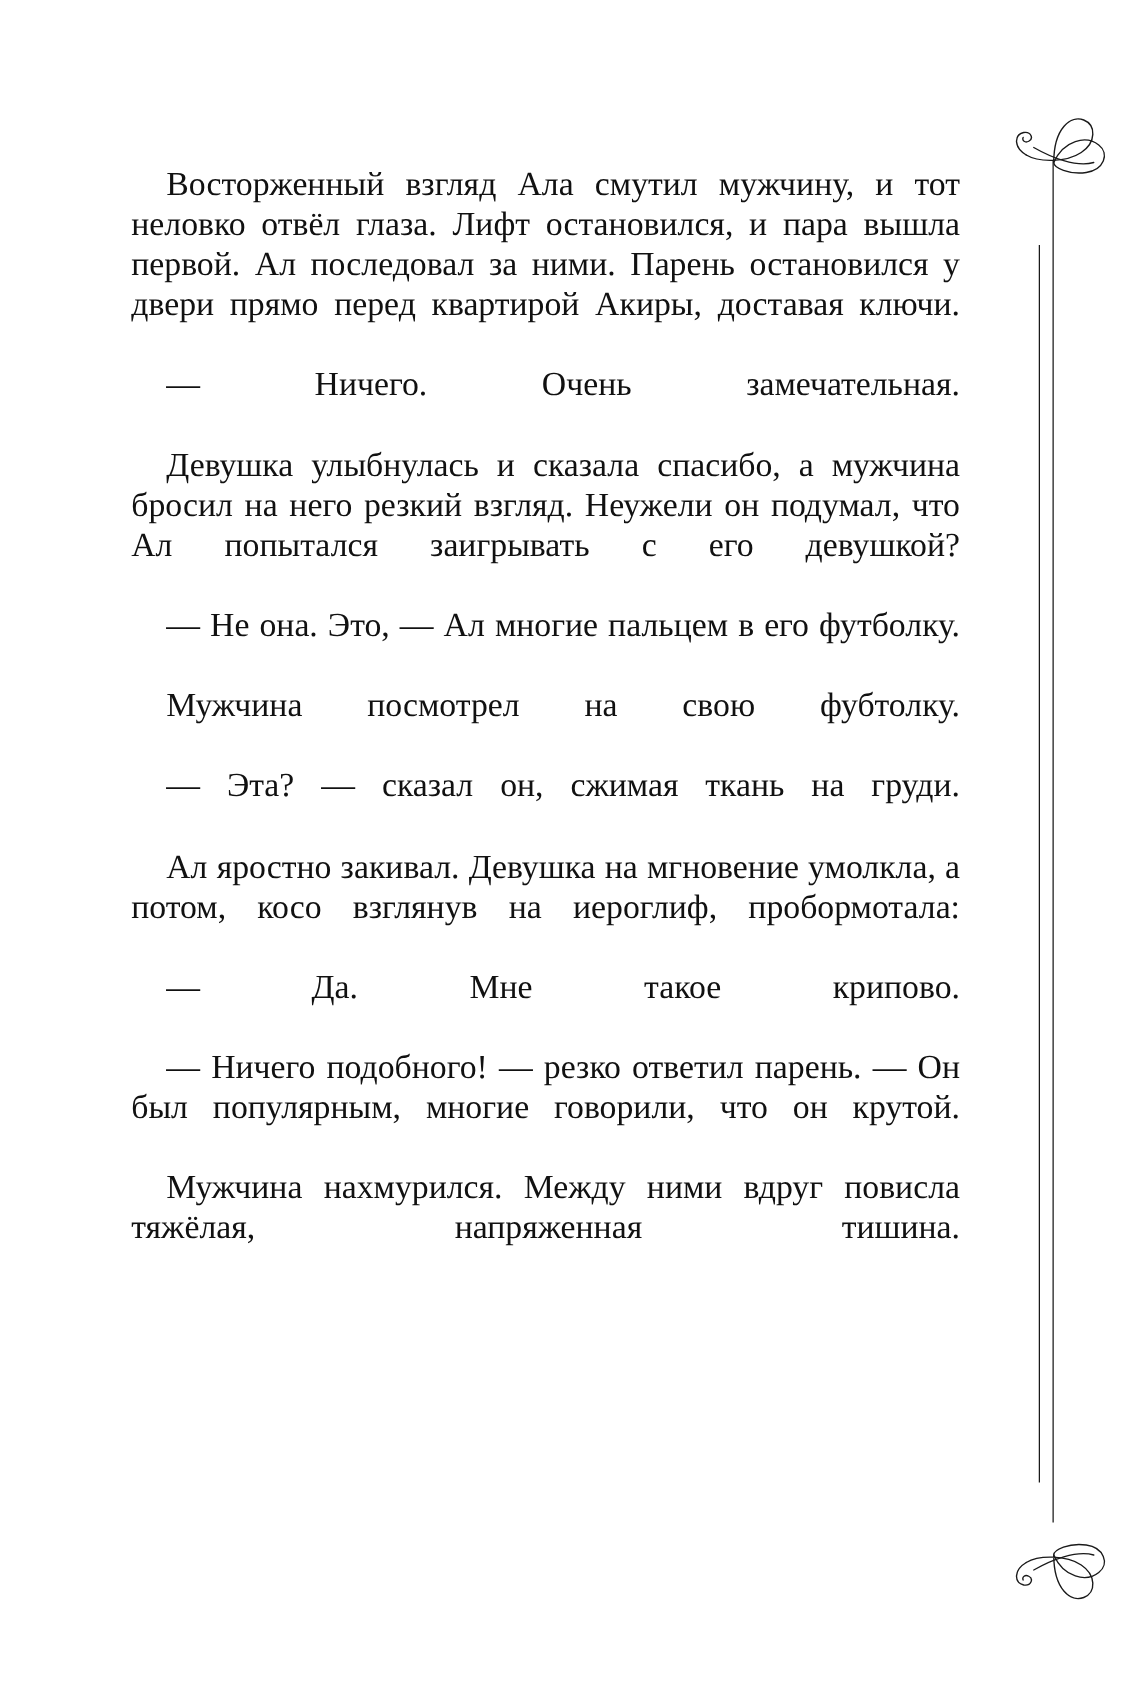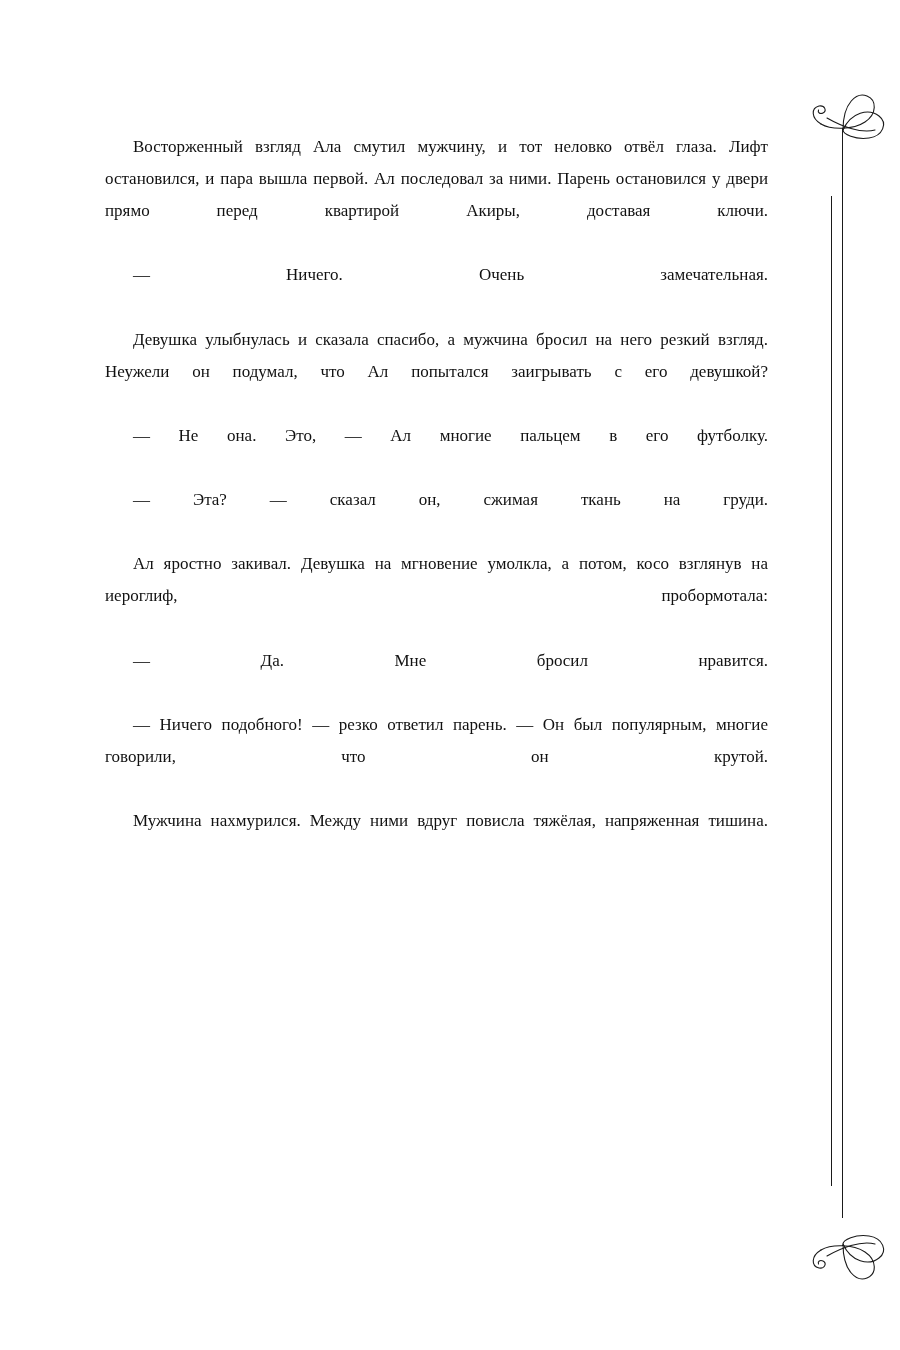--- a/index.html
+++ b/index.html
@@ -53,21 +53,21 @@
 
   .text-body {
     position: absolute;
     left: 105px;
     top: 131px;
     width: 663px;
   }
 
   .para {
     margin: 0;
-    font-size: 17px;
+    font-size: 27px;
     line-height: 32.1px;
     color: #111111;
     text-align: justify;
     text-justify: inter-word;
     text-indent: 28px;
     hyphens: none;
   }
 
   .para.dialogue {
     text-indent: 28px;
@@ -108,20 +108,21 @@
         <path d="M44 50 C 58 58, 78 66, 92 62"></path>
       </g>
     </svg>
   </div>
 
   <div class="text-body">
       <p class="para">Восторженный взгляд Ала смутил мужчину, и тот неловко отвёл глаза. Лифт остановился, и пара вышла первой. Ал последовал за ними. Парень остановился у двери прямо перед квартирой Акиры, доставая ключи.</p>
       <p class="para dialogue">— Ничего. Очень замечательная.</p>
       <p class="para">Девушка улыбнулась и сказала спасибо, а мужчина бросил на него резкий взгляд. Неужели он подумал, что Ал попытался заигрывать с его девушкой?</p>
       <p class="para dialogue">— Не она. Это, — Ал многие пальцем в его футболку.</p>
+      <p class="para">Мужчина посмотрел на свою фубтолку.</p>
       <p class="para dialogue">— Эта? — сказал он, сжимая ткань на груди.</p>
       <p class="para">Ал яростно закивал. Девушка на мгновение умолкла, а потом, косо взглянув на иероглиф, пробормотала:</p>
-      <p class="para dialogue">— Да. Мне бросил нравится.</p>
+      <p class="para dialogue">— Да. Мне такое крипово.</p>
       <p class="para dialogue">— Ничего подобного! — резко ответил парень. — Он был популярным, многие говорили, что он крутой.</p>
       <p class="para">Мужчина нахмурился. Между ними вдруг повисла тяжёлая, напряженная тишина.</p>
     </div>
 
 </div>
 
 </body></html>

